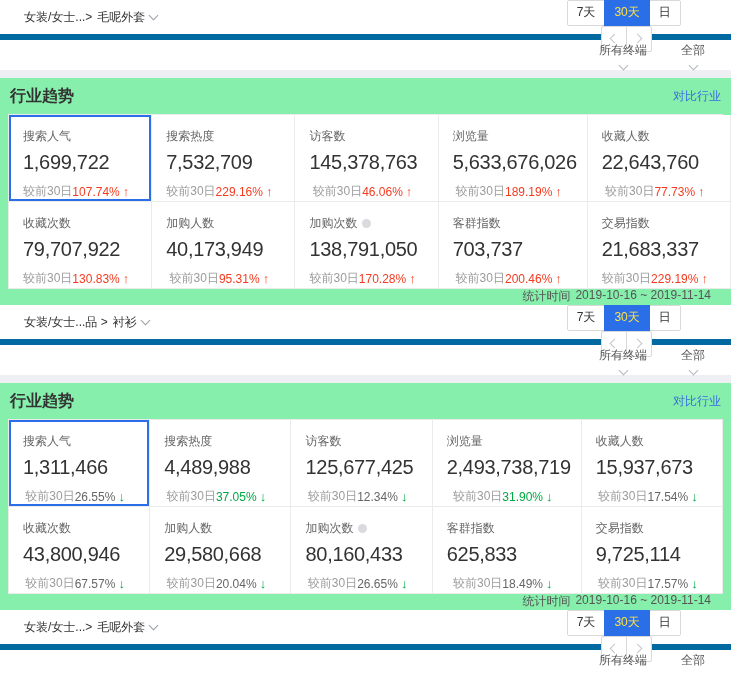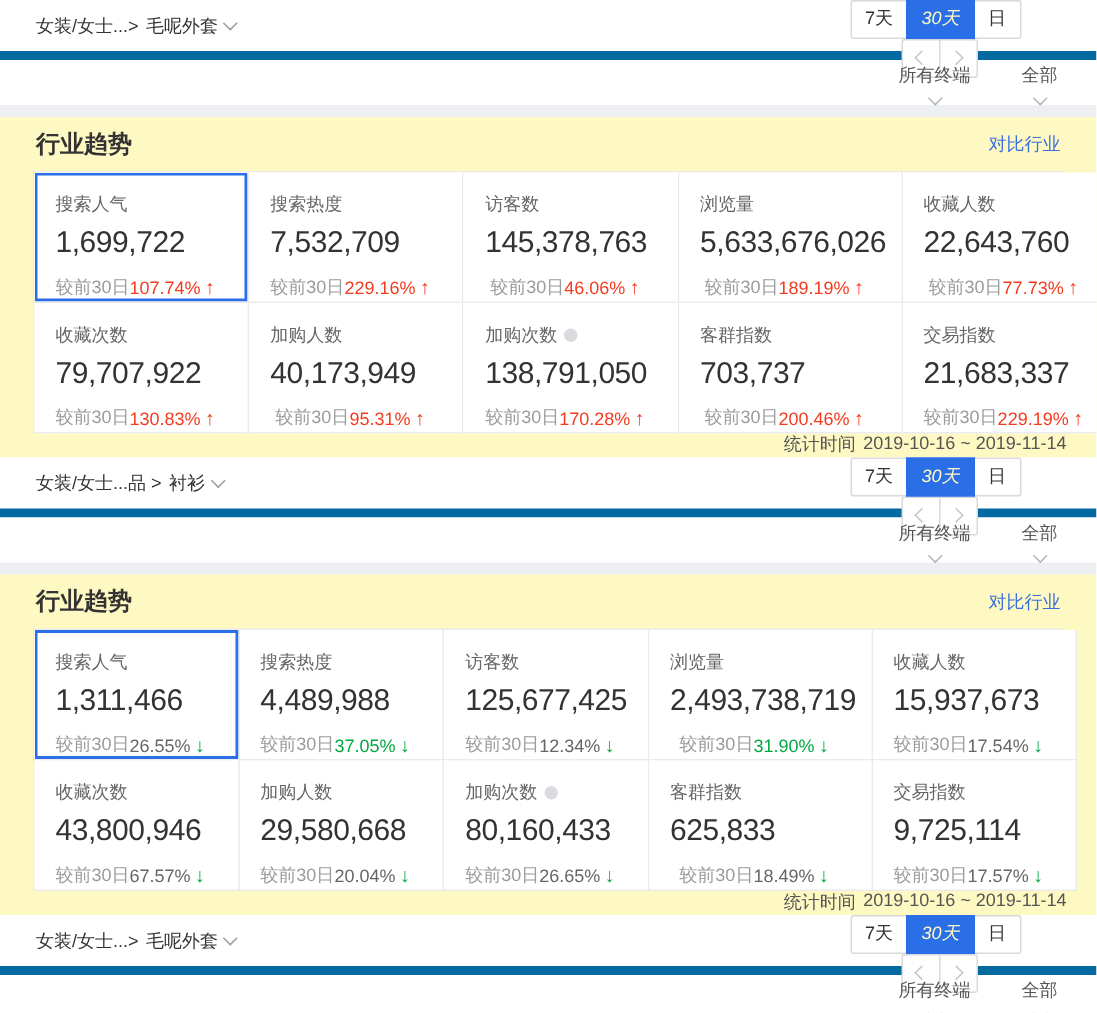--- a/index.html
+++ b/index.html
@@ -17,35 +17,35 @@
   .chev-right { transform:rotate(-45deg); margin-right:2px; }
   .pg .icon-chev { border-color:#c3c7cd; }
 
   .toolbar-right { display:flex; align-items:center;flex-direction:column; }
   .stat-time { font-size:12px; color:#555; display:inline-flex; gap:5px; margin-right:14px; white-space:nowrap; }
   .range-group { display:flex; }
   .tab { height:26px; padding:0 9px; font-size:12px; color:#333; background:#fff;
     border:1px solid #d9d9d9; margin-left:-1px; cursor:pointer; position:relative; }
   .tab:first-child { margin-left:0; border-radius:2px 0 0 2px; }
   .tab:last-child { border-radius:0 2px 2px 0; }
-  .tab.active { background:var(--accent); border-color:var(--accent); color:#fef9c3; z-index:1;font-style:italic; }
+  .tab.active { background:var(--accent); border-color:var(--accent); color:#fde047; z-index:1; }
   .pager { display:flex; margin-left:5px; }
   .pg { width:26px; height:26px; background:#fff; border:1px solid #d9d9d9;
     display:flex; align-items:center; justify-content:center; cursor:pointer; }
   .pg + .pg { margin-left:-1px; border-radius:0 2px 2px 0; }
   .pg:first-child { border-radius:2px 0 0 2px; }
 
   .filter-row { height:30px; display:flex; justify-content:flex-end; align-items:center;
     gap:34px; padding:0 26px 0 0; background:#fff; }
   .dd { font-size:12px; color:#555; display:inline-flex; align-items:center; gap:6px; cursor:pointer;flex-direction:column; }
   .dd .icon-chev { border-color:#b3b7bd; }
 
   .band { height:8px; background:#edeff3; }
 
-  .panel { padding:0 22px 16px; background:#fef9c3; }
+  .panel { padding:0 8px 16px; background:#86efac; }
   .panel-head { height:36px; display:flex; align-items:center; justify-content:space-between; padding:0 2px; }
   .panel-title { font-size:16px; color:#333; font-weight:700; }
   .panel-link { font-size:12px; color:var(--link); cursor:pointer; text-decoration:none; }
 
   .grid { display:grid; grid-template-columns:repeat(5,1fr);
     border-top:1px solid #ebebeb; border-left:1px solid #ebebeb; }
   .cell { height:87px; border-right:1px solid #ebebeb; border-bottom:1px solid #ebebeb;
     padding:13px 10px 0 14px; background:#fff; cursor:pointer; }
   .cell.selected { box-shadow:inset 0 0 0 2px var(--accent); }
   .cell-label { font-size:12px; color:#666; display:flex; align-items:center; gap:5px; white-space:nowrap; }

